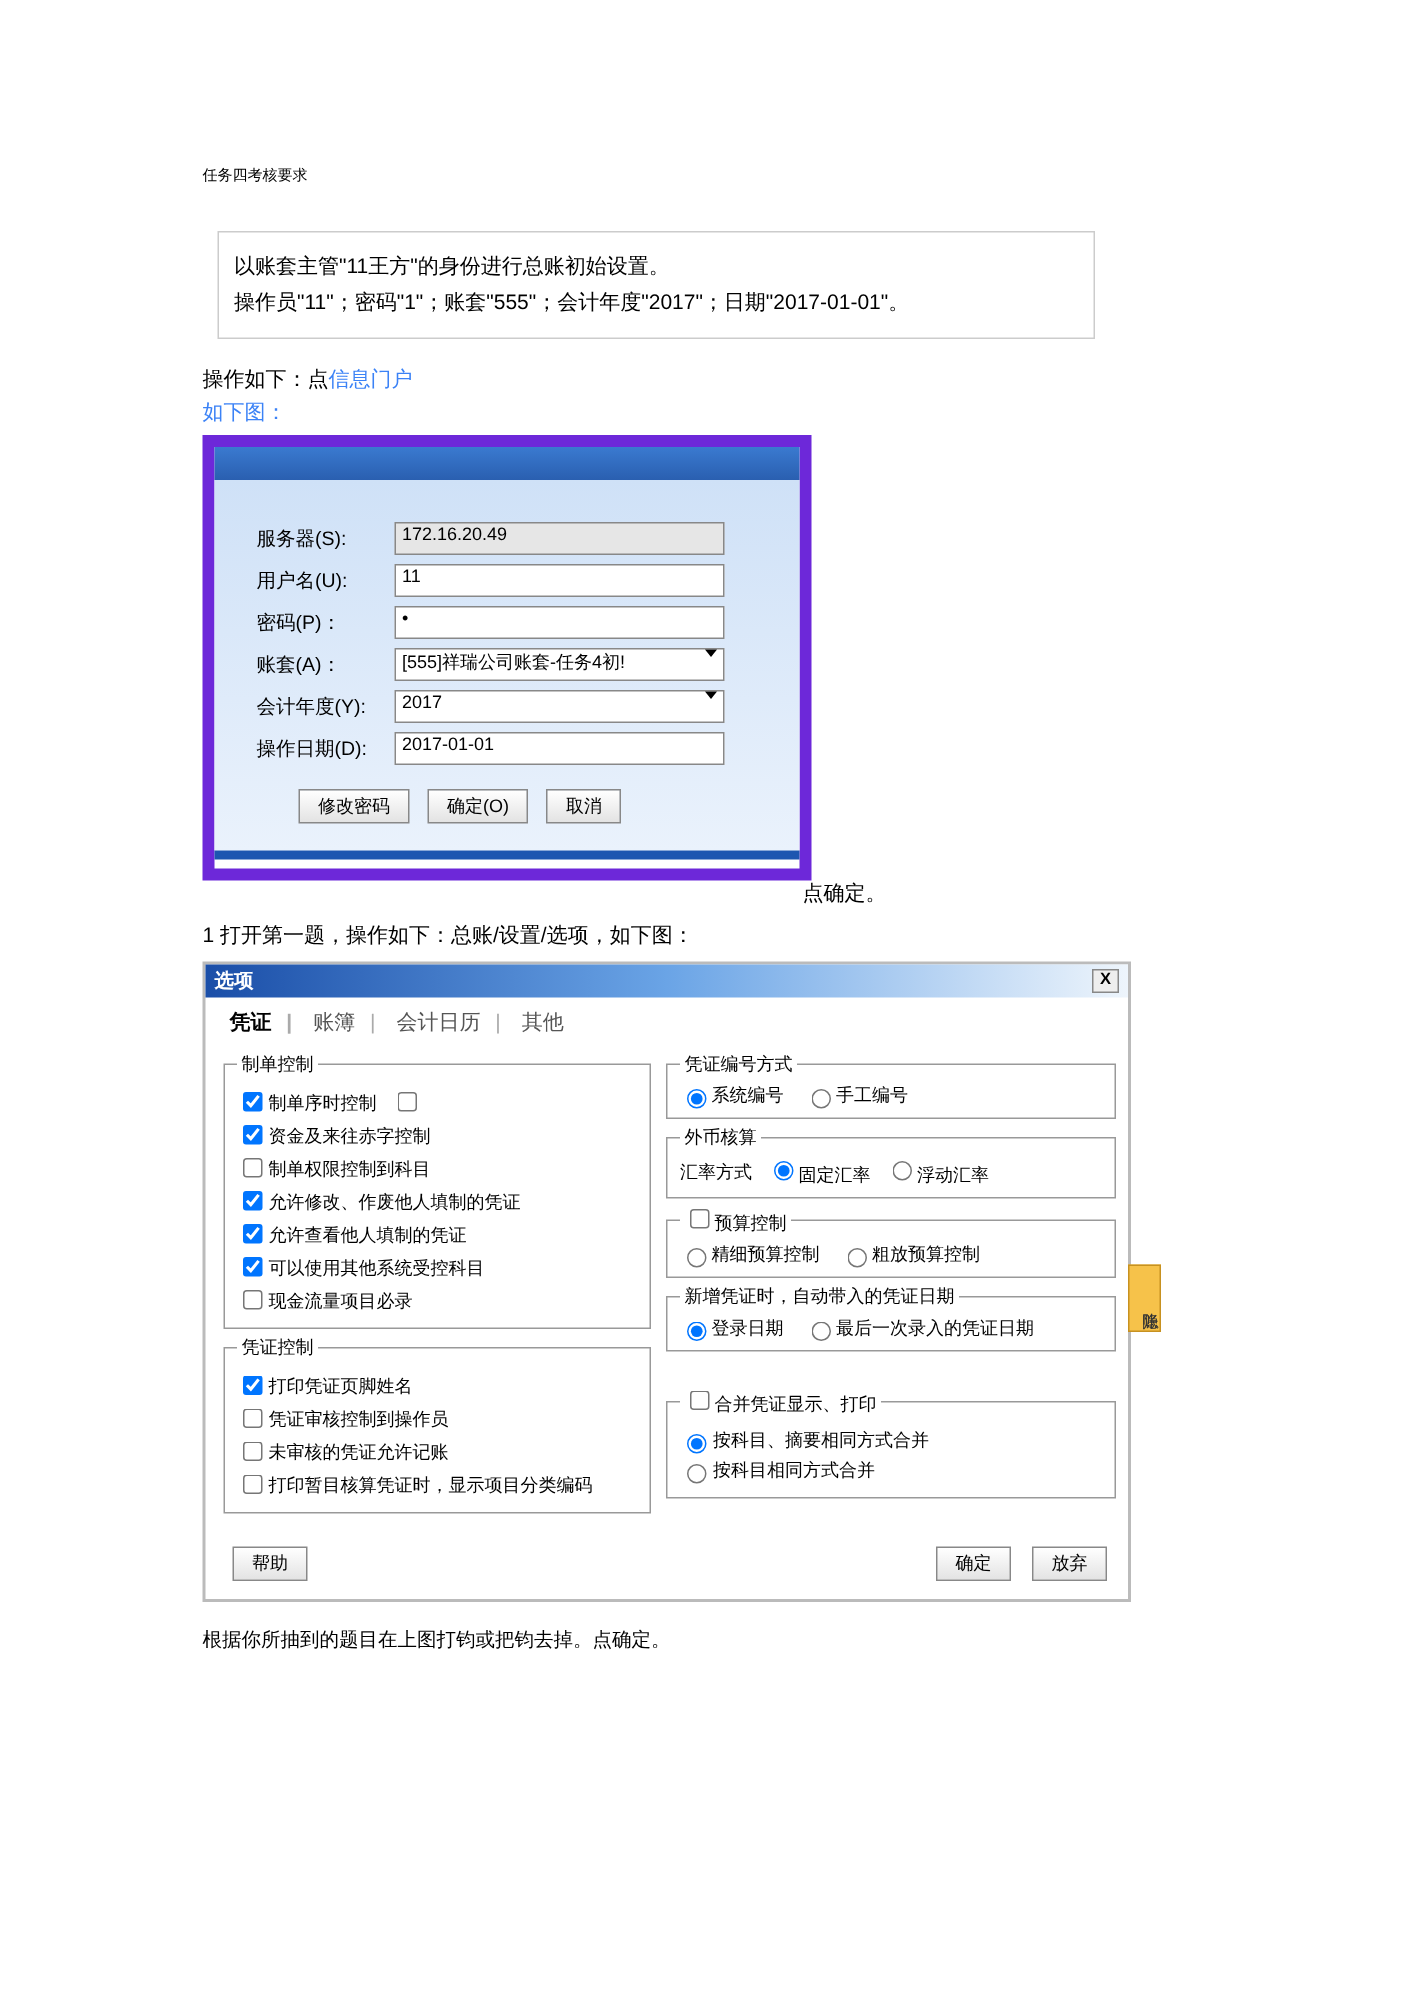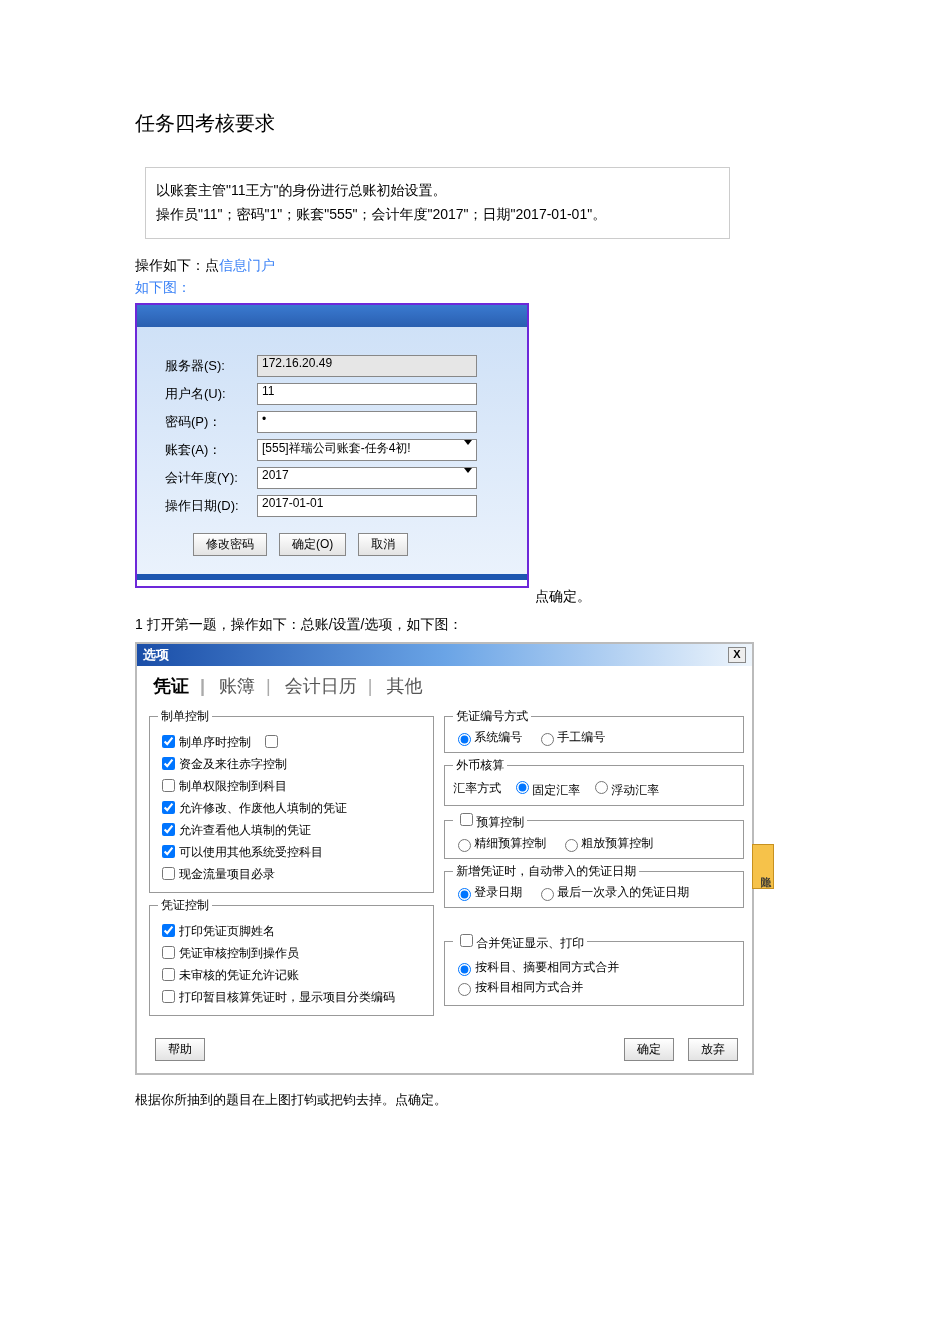--- a/index.html
+++ b/index.html
@@ -8,37 +8,37 @@
     background: #fff;
     font-family: "Microsoft YaHei", SimSun, Arial, sans-serif;
     font-size: 13px;
     color: #000;
     width: 945px;
   }
   .page {
     padding: 110px 135px 60px 135px;
   }
   .heading {
-    font-size: 20px;
+    font-size: 10px;
     margin-bottom: 30px;
   }
   .intro-box {
     border: 1px solid #ccc;
     padding: 8px 10px;
     margin-left: 10px;
     margin-right: 80px;
     margin-bottom: 18px;
   }
   .intro-box p { margin: 6px 0; font-size: 14px; }
   .red { color: #3b82f6; }
   .step-line { font-size: 14px; margin: 4px 0; }
 
   
   .login-wrap {
-    border: 2px solid #6d28d9;
+    border: 8px solid #6d28d9;
     width: 390px;
     margin: 6px 0 0 0;
     padding: 0 0 6px 0;
   }
   .login-bar {
     height: 22px;
     background: linear-gradient(#3a7ad0, #2a5fb0);
   }
   .login-body {
     background: linear-gradient(#cfe1f7, #eaf2fc);
@@ -125,21 +125,21 @@
     height: 14px;
     text-align: center;
     line-height: 12px;
     font-weight: bold;
     cursor: pointer;
   }
   .tabs {
     display: flex;
     gap: 6px;
     padding: 6px 12px 0 12px;
-    font-size: 18px;
+    font-size: 14px;
     color: #555;
   }
   .tab { padding: 2px 4px; cursor: pointer; }
   .tab.active { color: #000; font-weight: bold; }
   .tab:not(:last-child)::after {
     content: " |";
     color: #aaa;
     margin-left: 6px;
   }
   .opt-body {

